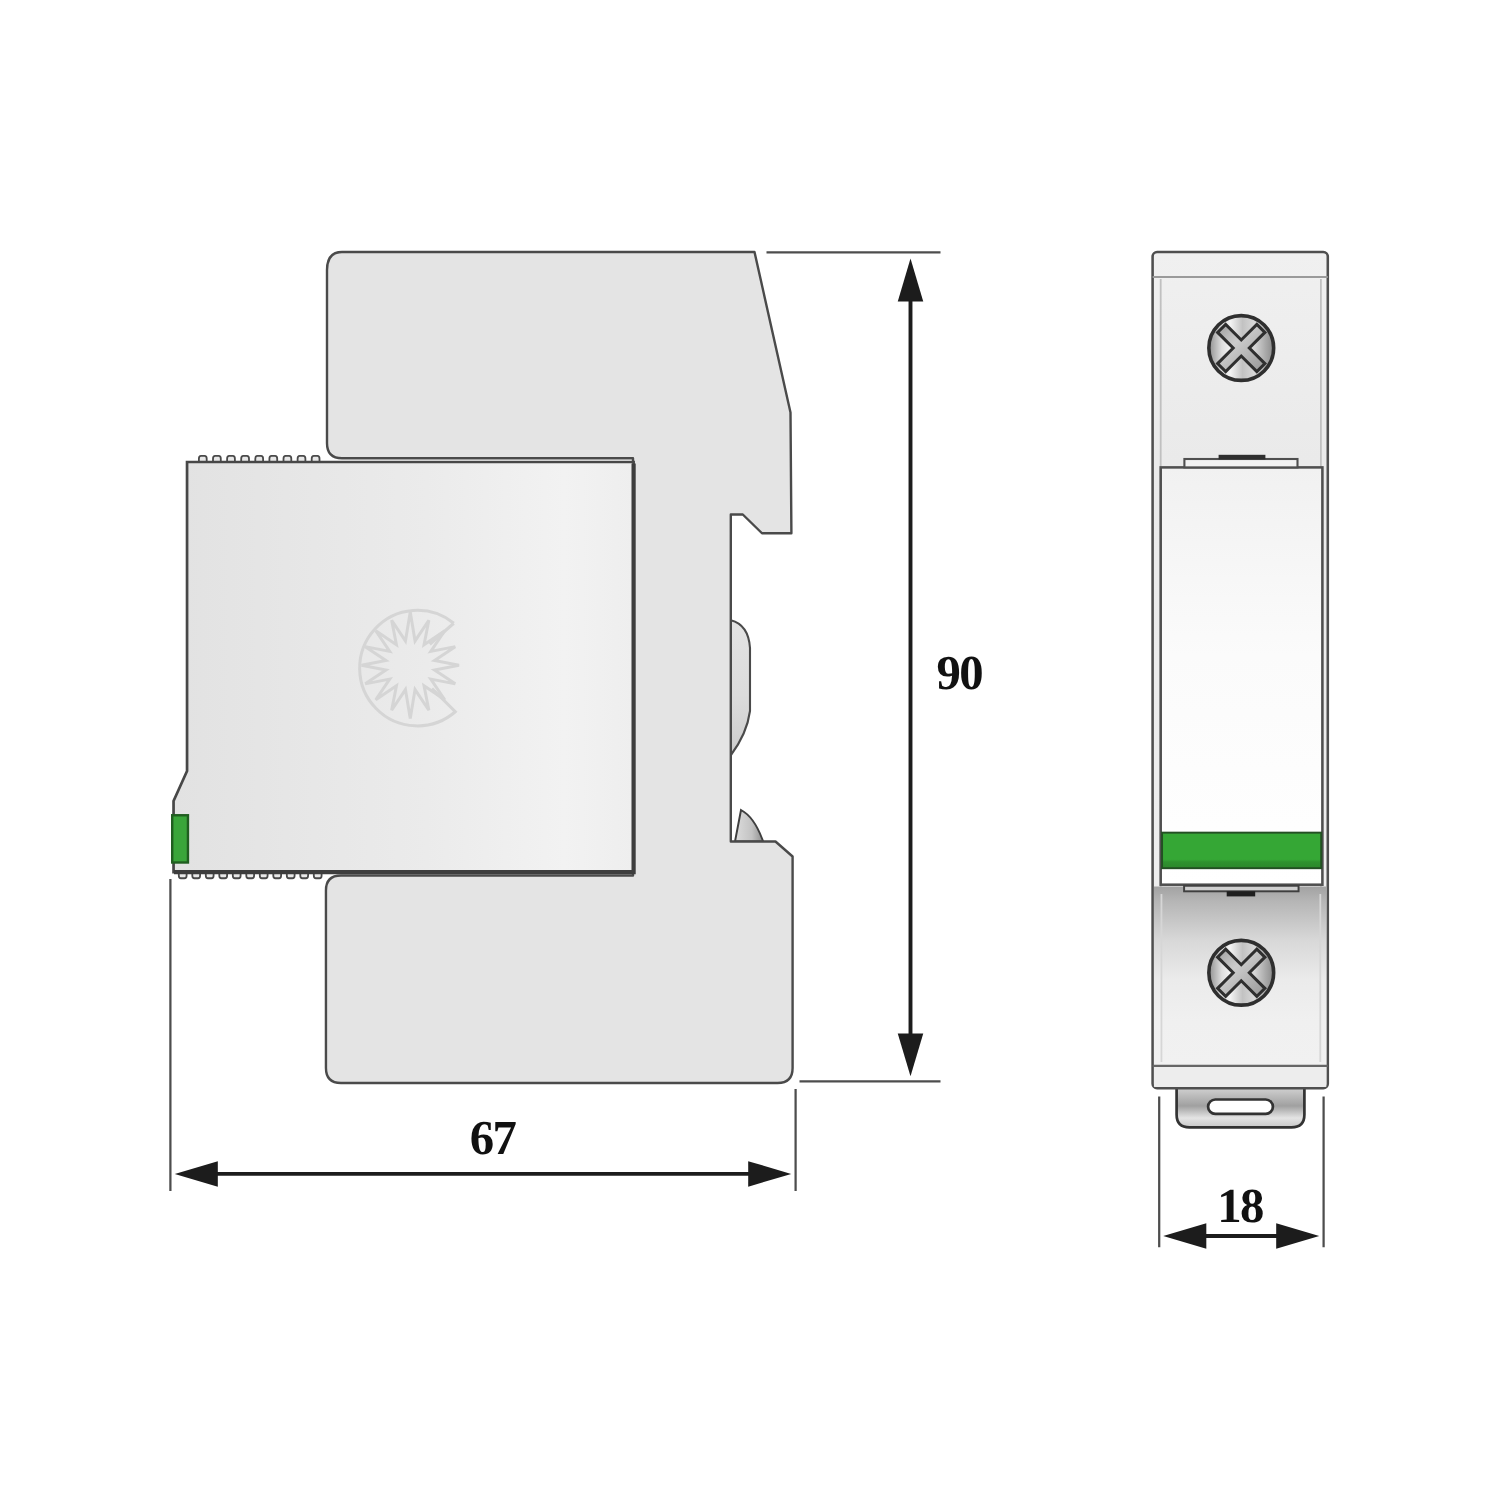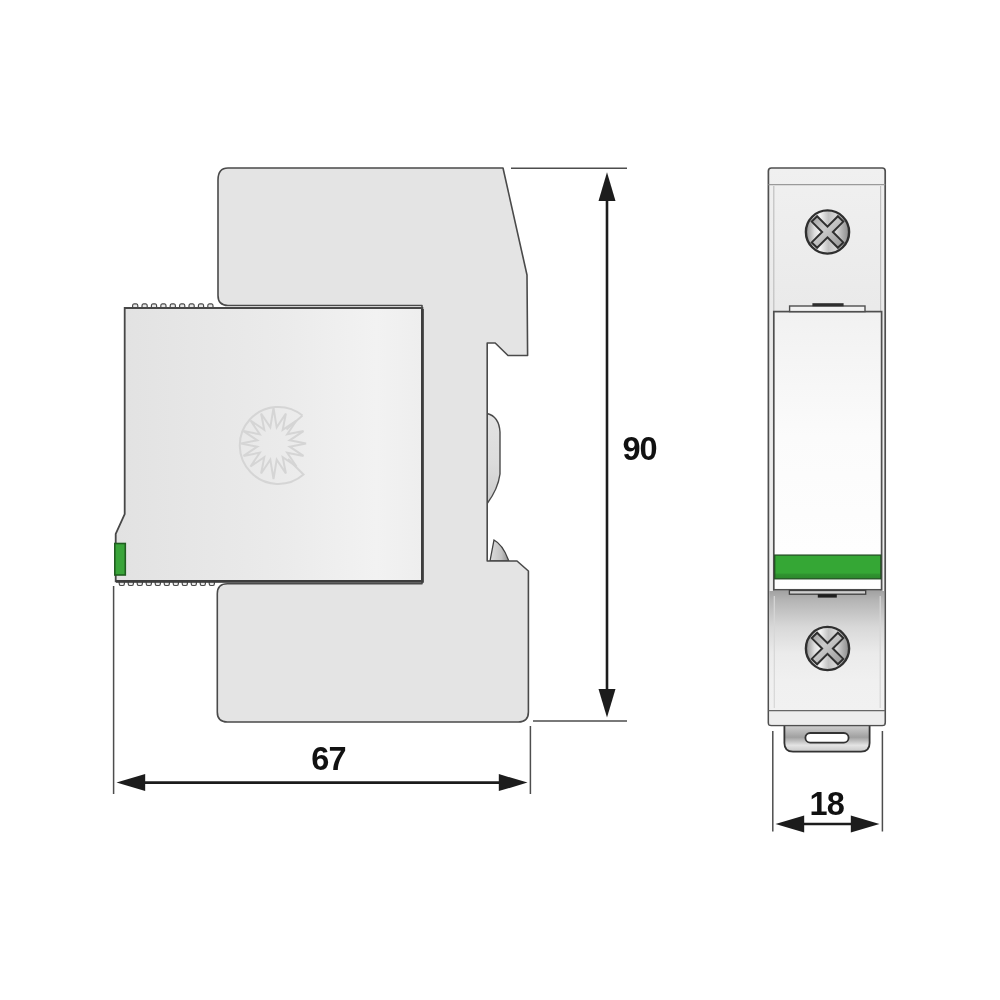--- a/index.html
+++ b/index.html
@@ -1,16 +1,16 @@
 <!DOCTYPE html>
 <html><head>
 <meta charset="utf-8">
 <style>
   html,body{margin:0;padding:0;background:#ffffff;}
-  .page{width:1000px;height:976px;position:relative;font-family:Liberation Sans, sans-serif;}
+  .page{width:1000px;height:976px;position:relative;font-family:Liberation Serif, serif;}
   svg{display:block;}
 </style>
 </head>
 <body>
 <div class="page">
 <svg width="1000" height="1000" viewBox="0 0 1000 1000">
 <defs>
   <linearGradient id="gMod" x1="0" y1="0" x2="1" y2="0">
     <stop offset="0" stop-color="#e2e2e2"></stop>
     <stop offset="0.55" stop-color="#ebebeb"></stop>

